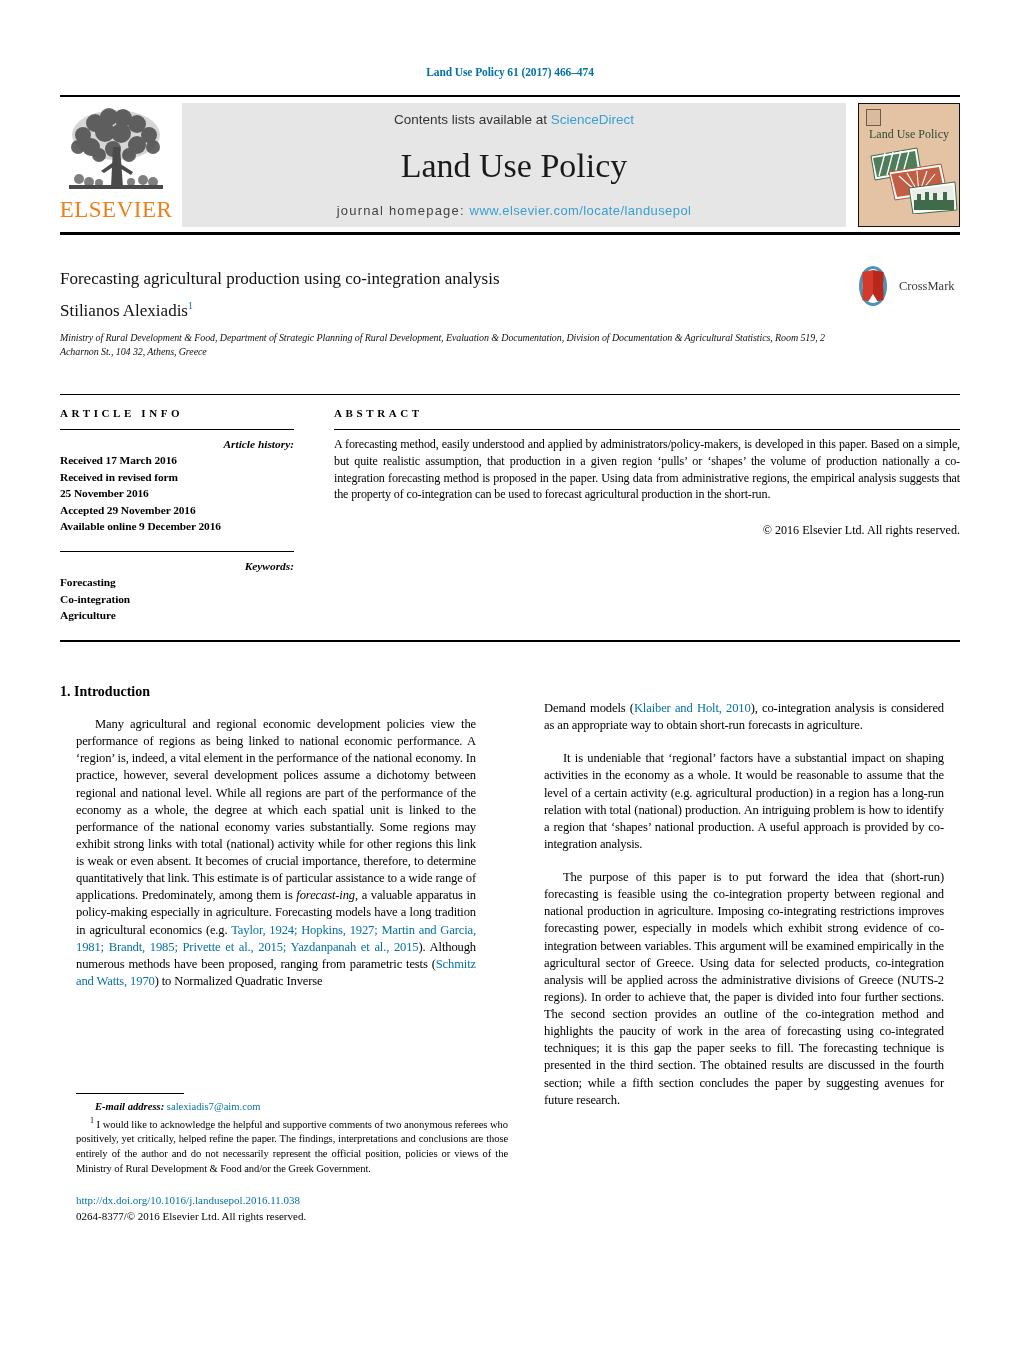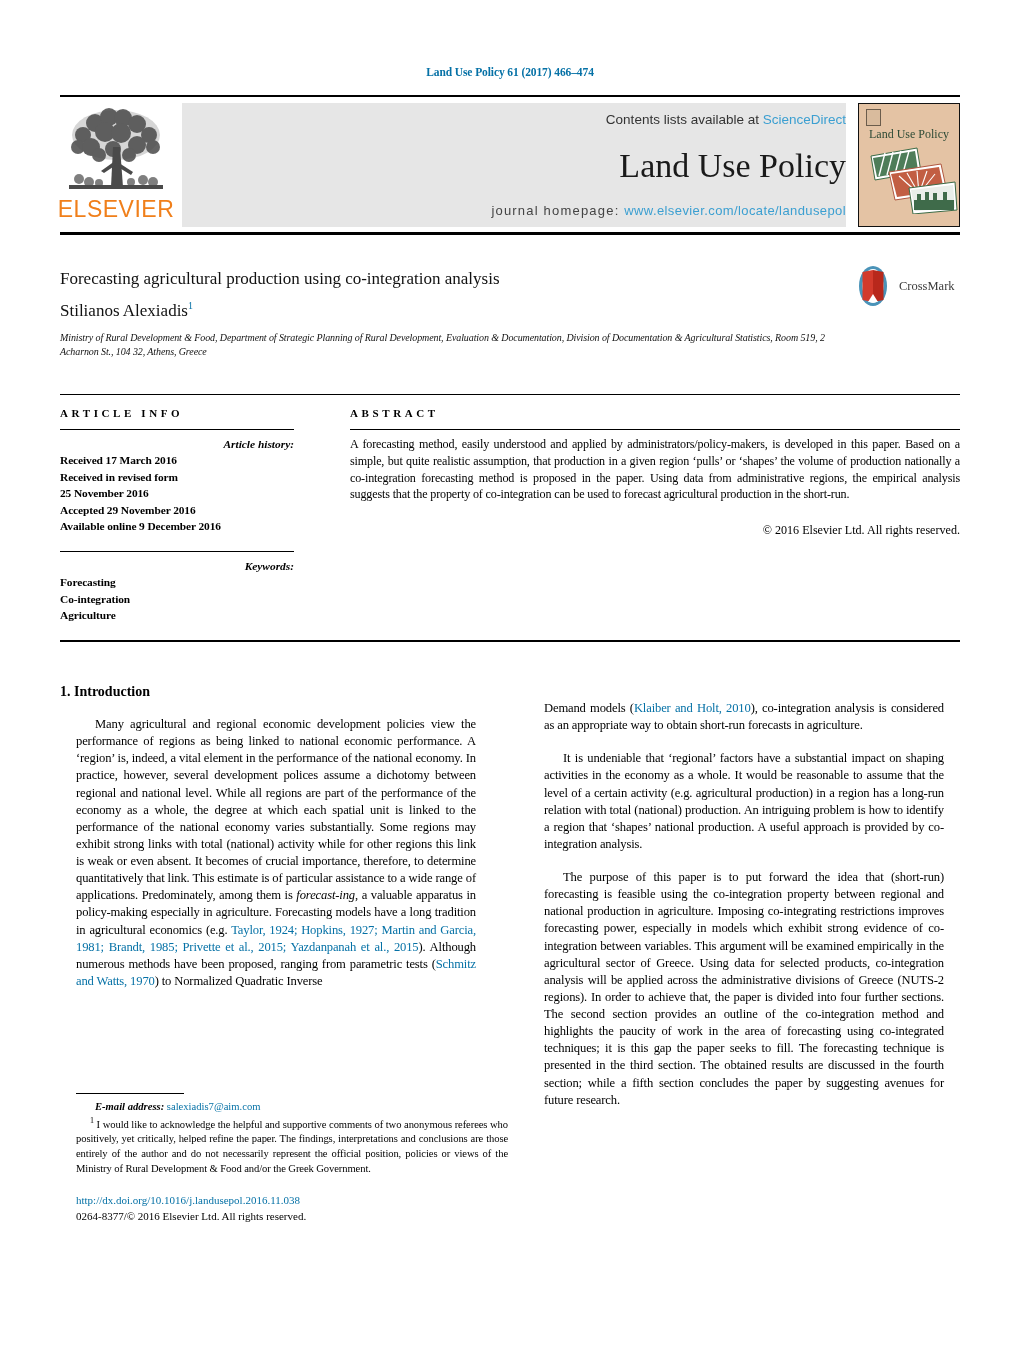--- a/index.html
+++ b/index.html
@@ -48,36 +48,36 @@
     width: 112px;
     flex: 0 0 112px;
     display: flex;
     flex-direction: column;
     justify-content: flex-start;
     align-items: center;
     padding-top: 2px;
   }
   .tree-svg { display:block; }
   .elsevier-word {
-    font-family: Liberation Sans, sans-serif;
+    font-family: Liberation Serif, serif;
     color: #f07f1a;
     font-size: 23px;
     letter-spacing: 0.5px;
     line-height: 1;
     margin-top: 1px;
     font-weight: 400;
   }
   .masthead-center {
     flex: 1 1 auto;
     background: #e6e6e6;
     margin: 0 12px 0 10px;
     display: flex;
     flex-direction: column;
     justify-content: space-between;
-    align-items: flex-end;
+    align-items: center;
     padding: 9px 0 9px 0;
     box-sizing: border-box;
   }
   .contents-line {
     font-family: "Liberation Sans", sans-serif;
     font-size: 13.5px;
     color: #333;
   }
   .contents-line .sd {
     color: #3b9fd1;
@@ -178,21 +178,20 @@
   }
 
   
   .info-abstract {
     margin-top: 34px;
     border-top: 1.6px solid #000;
     border-bottom: 2.4px solid #000;
     padding: 12px 0 16px 0;
     display: flex;
     min-height: 200px;
-    gap: 16px;
   }
   .col-info {
     flex: 0 0 258px;
     width: 258px;
     padding-right: 24px;
     box-sizing: border-box;
   }
   .col-abstract {
     flex: 1 1 auto;
     padding-left: 16px;

